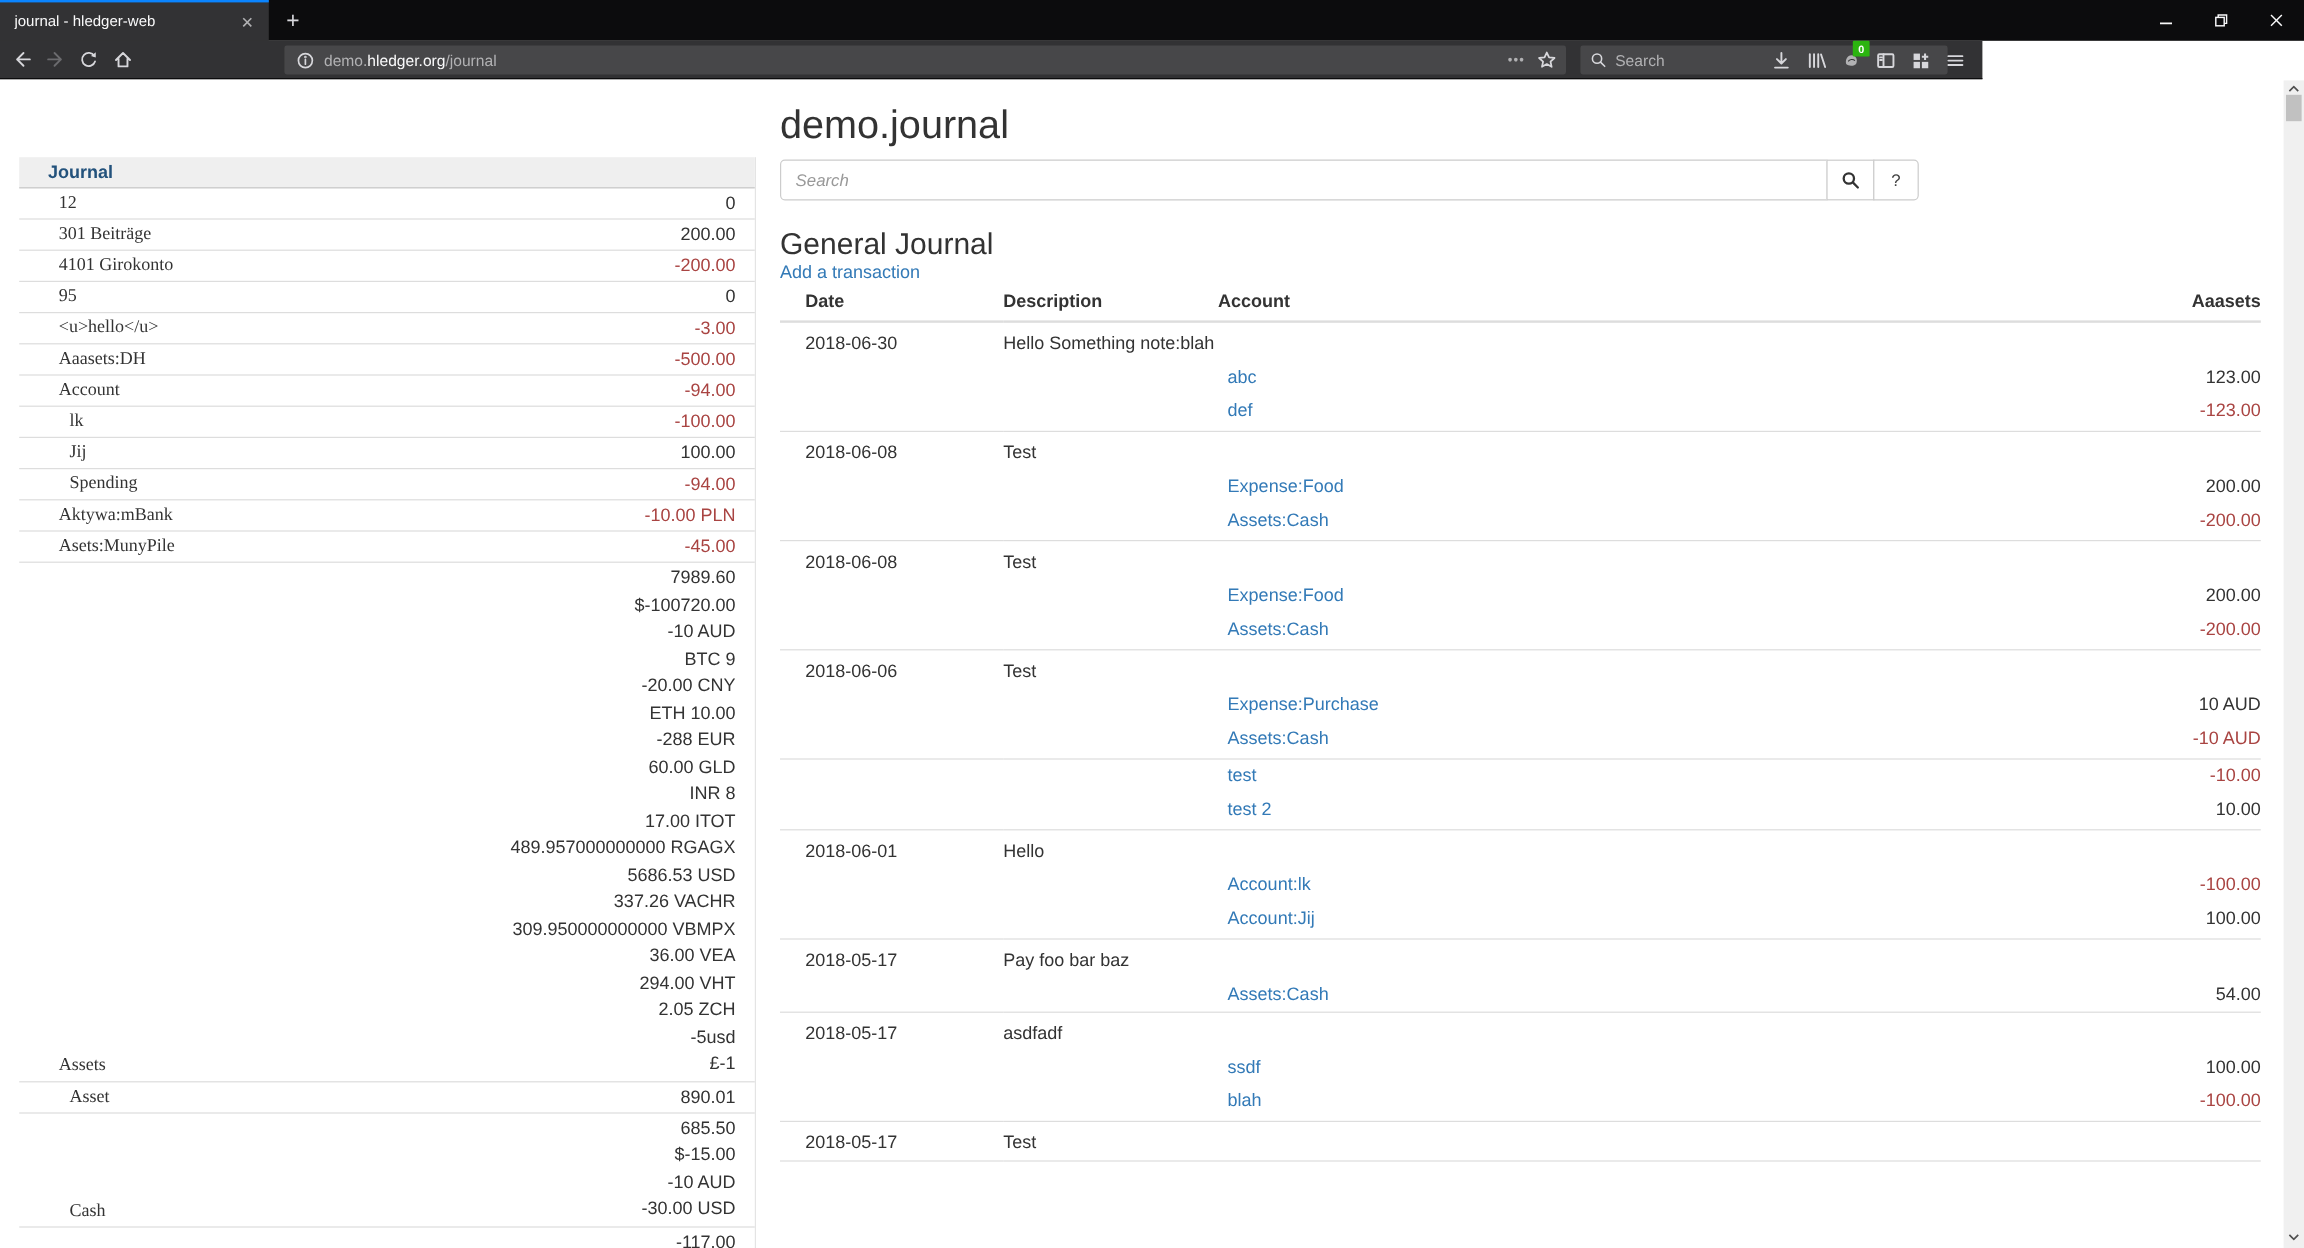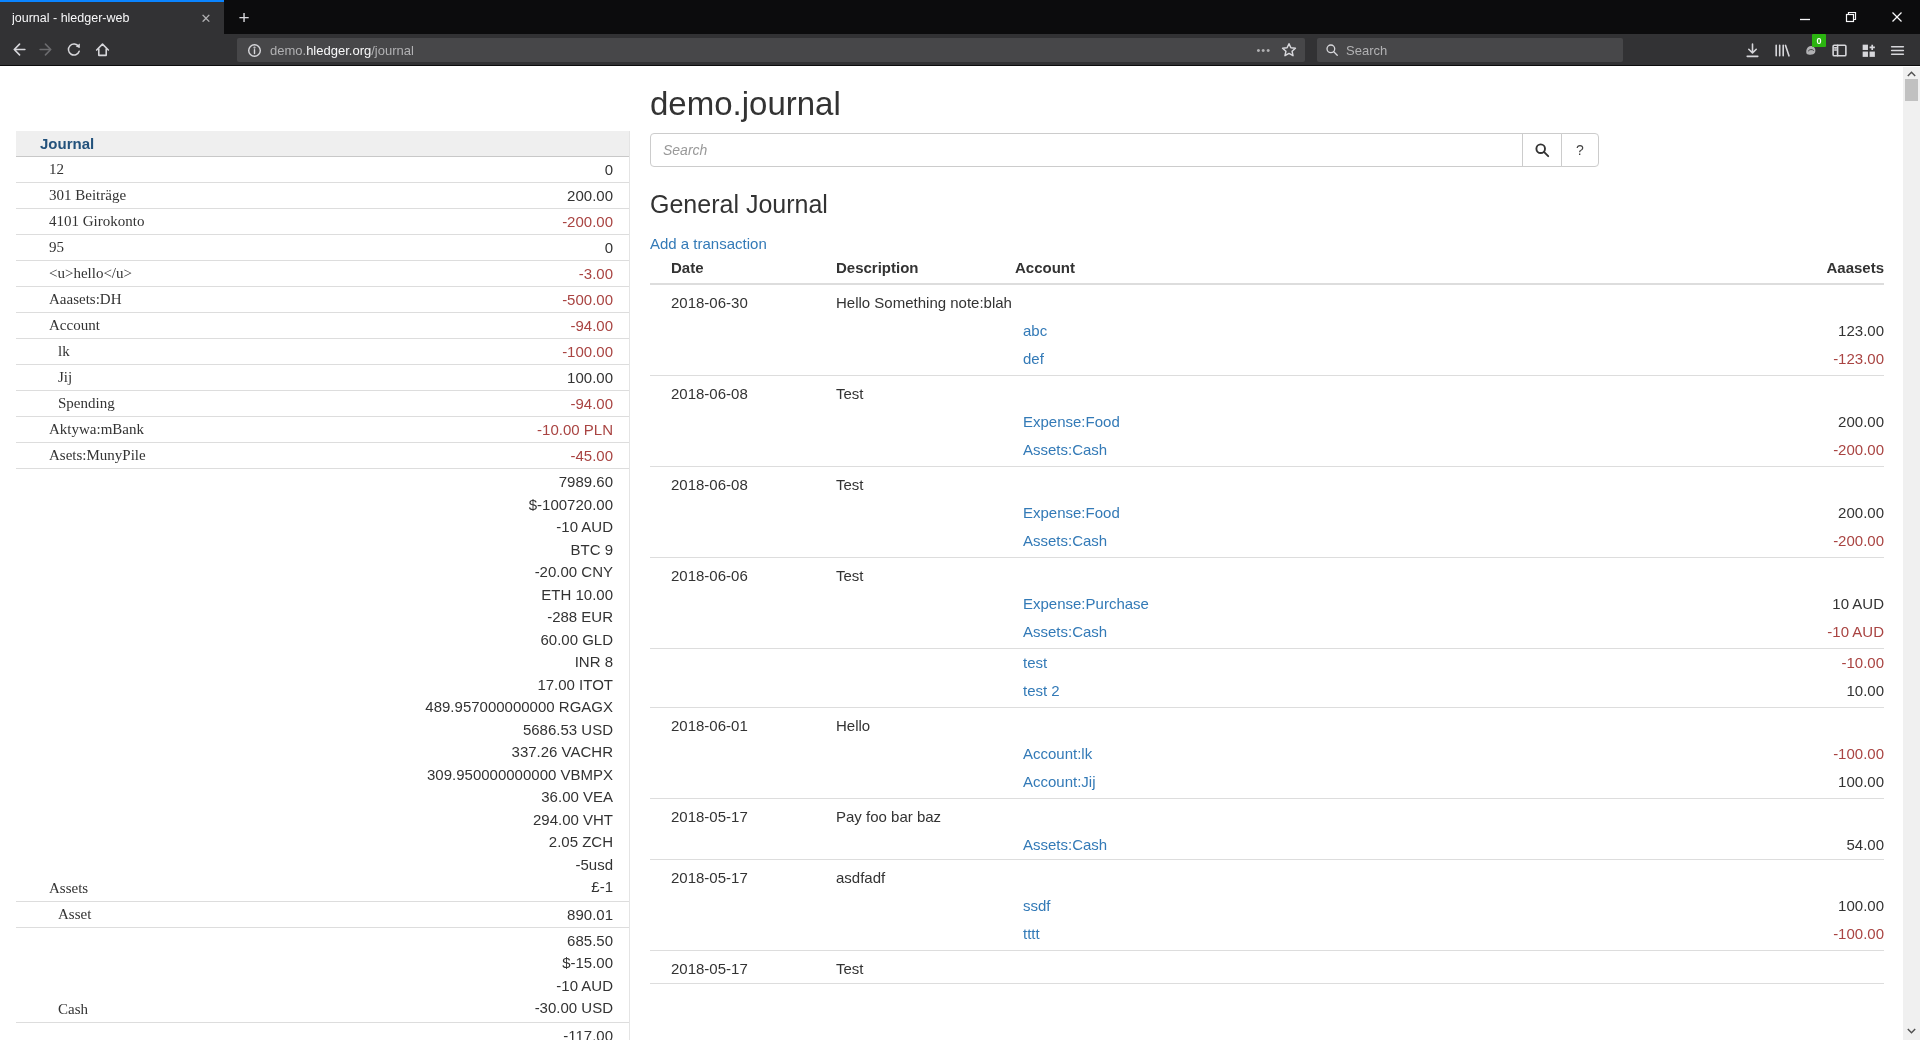--- a/index.html
+++ b/index.html
@@ -19,21 +19,21 @@
   .tab-title { flex:1; font-size:12.5px; color:#f9f9fa; white-space:nowrap; overflow:hidden; }
   .tab-close { width:20px; height:20px; display:flex; align-items:center; justify-content:center; color:#b1b1b3; font-size:13px; }
   .newtab {
     position:absolute; top:4px; left:230px; width:28px; height:28px; display:flex;
     align-items:center; justify-content:center; color:#d7d7db; font-size:19px; font-weight:300;
   }
   .win-controls { position:absolute; top:0; right:0; height:34px; display:flex; }
   .win-btn { width:46px; height:34px; display:flex; align-items:center; justify-content:center; }
 
   .navbar {
-    position:absolute; top:34px; left:0; width:1920px; height:32px; background:#323234;
+    position:absolute; top:34px; left:0; width:1652px; height:32px; background:#323234;
     border-bottom:1px solid #0c0c0d; display:flex; align-items:center;
   }
   .nav-btn { width:28px; height:28px; display:flex; align-items:center; justify-content:center; }
   .nav-btn.back { margin-left:4px; }
   .urlbar {
     position:absolute; left:237px; top:4px; width:1068px; height:24px; background:#474749;
     border-radius:2px; display:flex; align-items:center; padding:0 8px 0 10px; font-size:13px;
   }
   .url-text { flex:1; margin-left:8px; white-space:nowrap; overflow:hidden; }
   .url-dim { color:#b1b1b3; }
@@ -86,21 +86,21 @@
     padding:6px 12px; font-size:14px; color:#555; outline:none; font-family:"Liberation Sans", sans-serif;
   }
   .search-input::placeholder { color:#999; font-style:italic; opacity:1; }
   .btn-addon {
     height:34px; background:#fff; border:1px solid #ccc; margin-left:-1px;
     display:flex; align-items:center; justify-content:center; padding:0;
   }
   .btn-search { width:40px; }
   .btn-help { width:38px; border-radius:0 4px 4px 0; font-size:14px; color:#444; font-family:"Liberation Sans", sans-serif; }
   .main h2 { font-size:25px; line-height:30px; font-weight:400; margin:22px 0 0; color:#333; }
-  .add-link { display:inline-block; margin-top:16px; font-size:15px; color:#337ab7; text-decoration:none; }
+  .add-link { display:inline-block; margin-top:0; font-size:15px; color:#337ab7; text-decoration:none; }
 
   table.register { margin-top:6px; width:100%; border-collapse:collapse; font-size:15px; color:#333; }
   table.register col.c-date { width:186px; }
   table.register col.c-desc { width:179px; }
   table.register col.c-acct { width:585px; }
   table.register th {
     text-align:left; font-weight:bold; padding:0 0 7px; border-bottom:2px solid #ddd; font-size:15px;
   }
   table.register th.h-date { padding-left:21px; }
   table.register th.h-amount { text-align:right; }
@@ -565,21 +565,21 @@
   <tr>
     <td></td>
           <td></td>
     <td><a class="acct-link" href="#">ssdf</a></td>
     <td class="td-amount">100.00</td>
   </tr>
 
   <tr class="txn-last">
     <td></td>
           <td></td>
-    <td><a class="acct-link" href="#">tttt</a></td>
+    <td><a class="acct-link" href="#">blah</a></td>
     <td class="td-amount neg">-100.00</td>
   </tr>
 </tbody>
 
   <tbody>
     <tr class="txn-first">
       <td class="td-date">2018-05-17</td>
       <td colspan="3">Test</td>
     </tr>
   </tbody>

